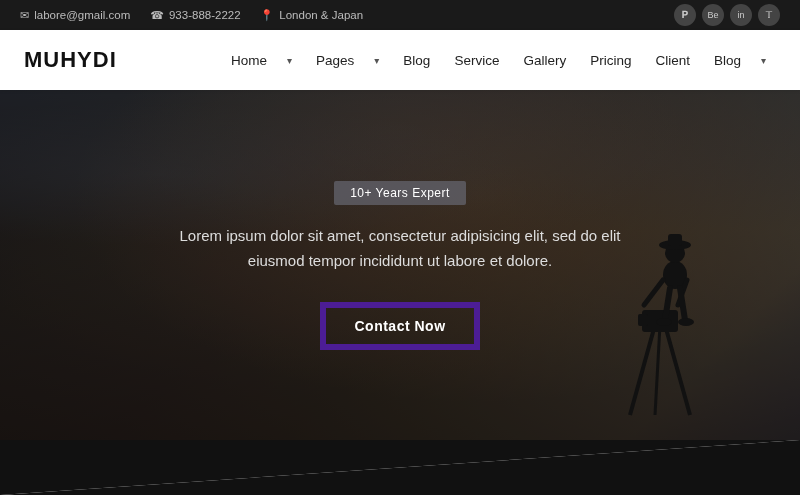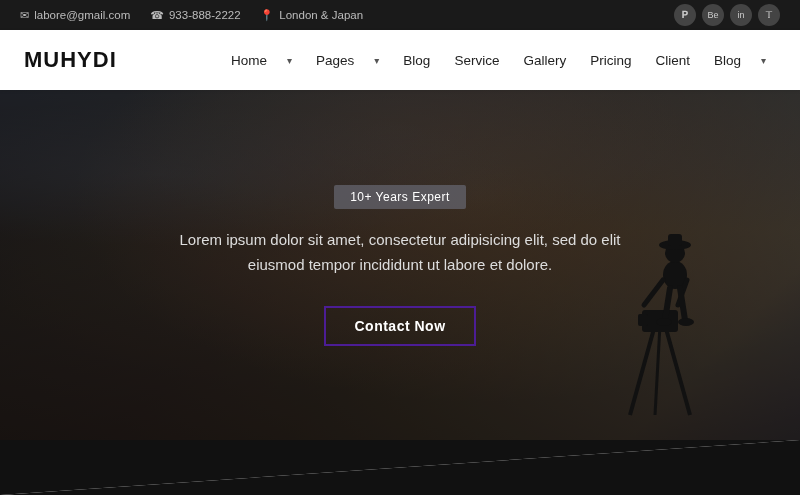--- a/index.html
+++ b/index.html
@@ -171,21 +171,21 @@
       text-shadow: 0 2px 8px rgba(0,0,0,0.5);
     }
     .hero-desc {
       color: #ddd;
       font-size: 15px;
       line-height: 1.7;
       max-width: 480px;
       margin-bottom: 28px;
     }
     .cta-btn {
-      border: 2px solid #4c1d95;
+      border: 6px solid #4c1d95;
       background: transparent;
       color: #fff;
       padding: 10px 28px;
       font-size: 14px;
       font-weight: 600;
       cursor: pointer;
       letter-spacing: 0.5px;
       transition: background 0.2s;
     }
 

